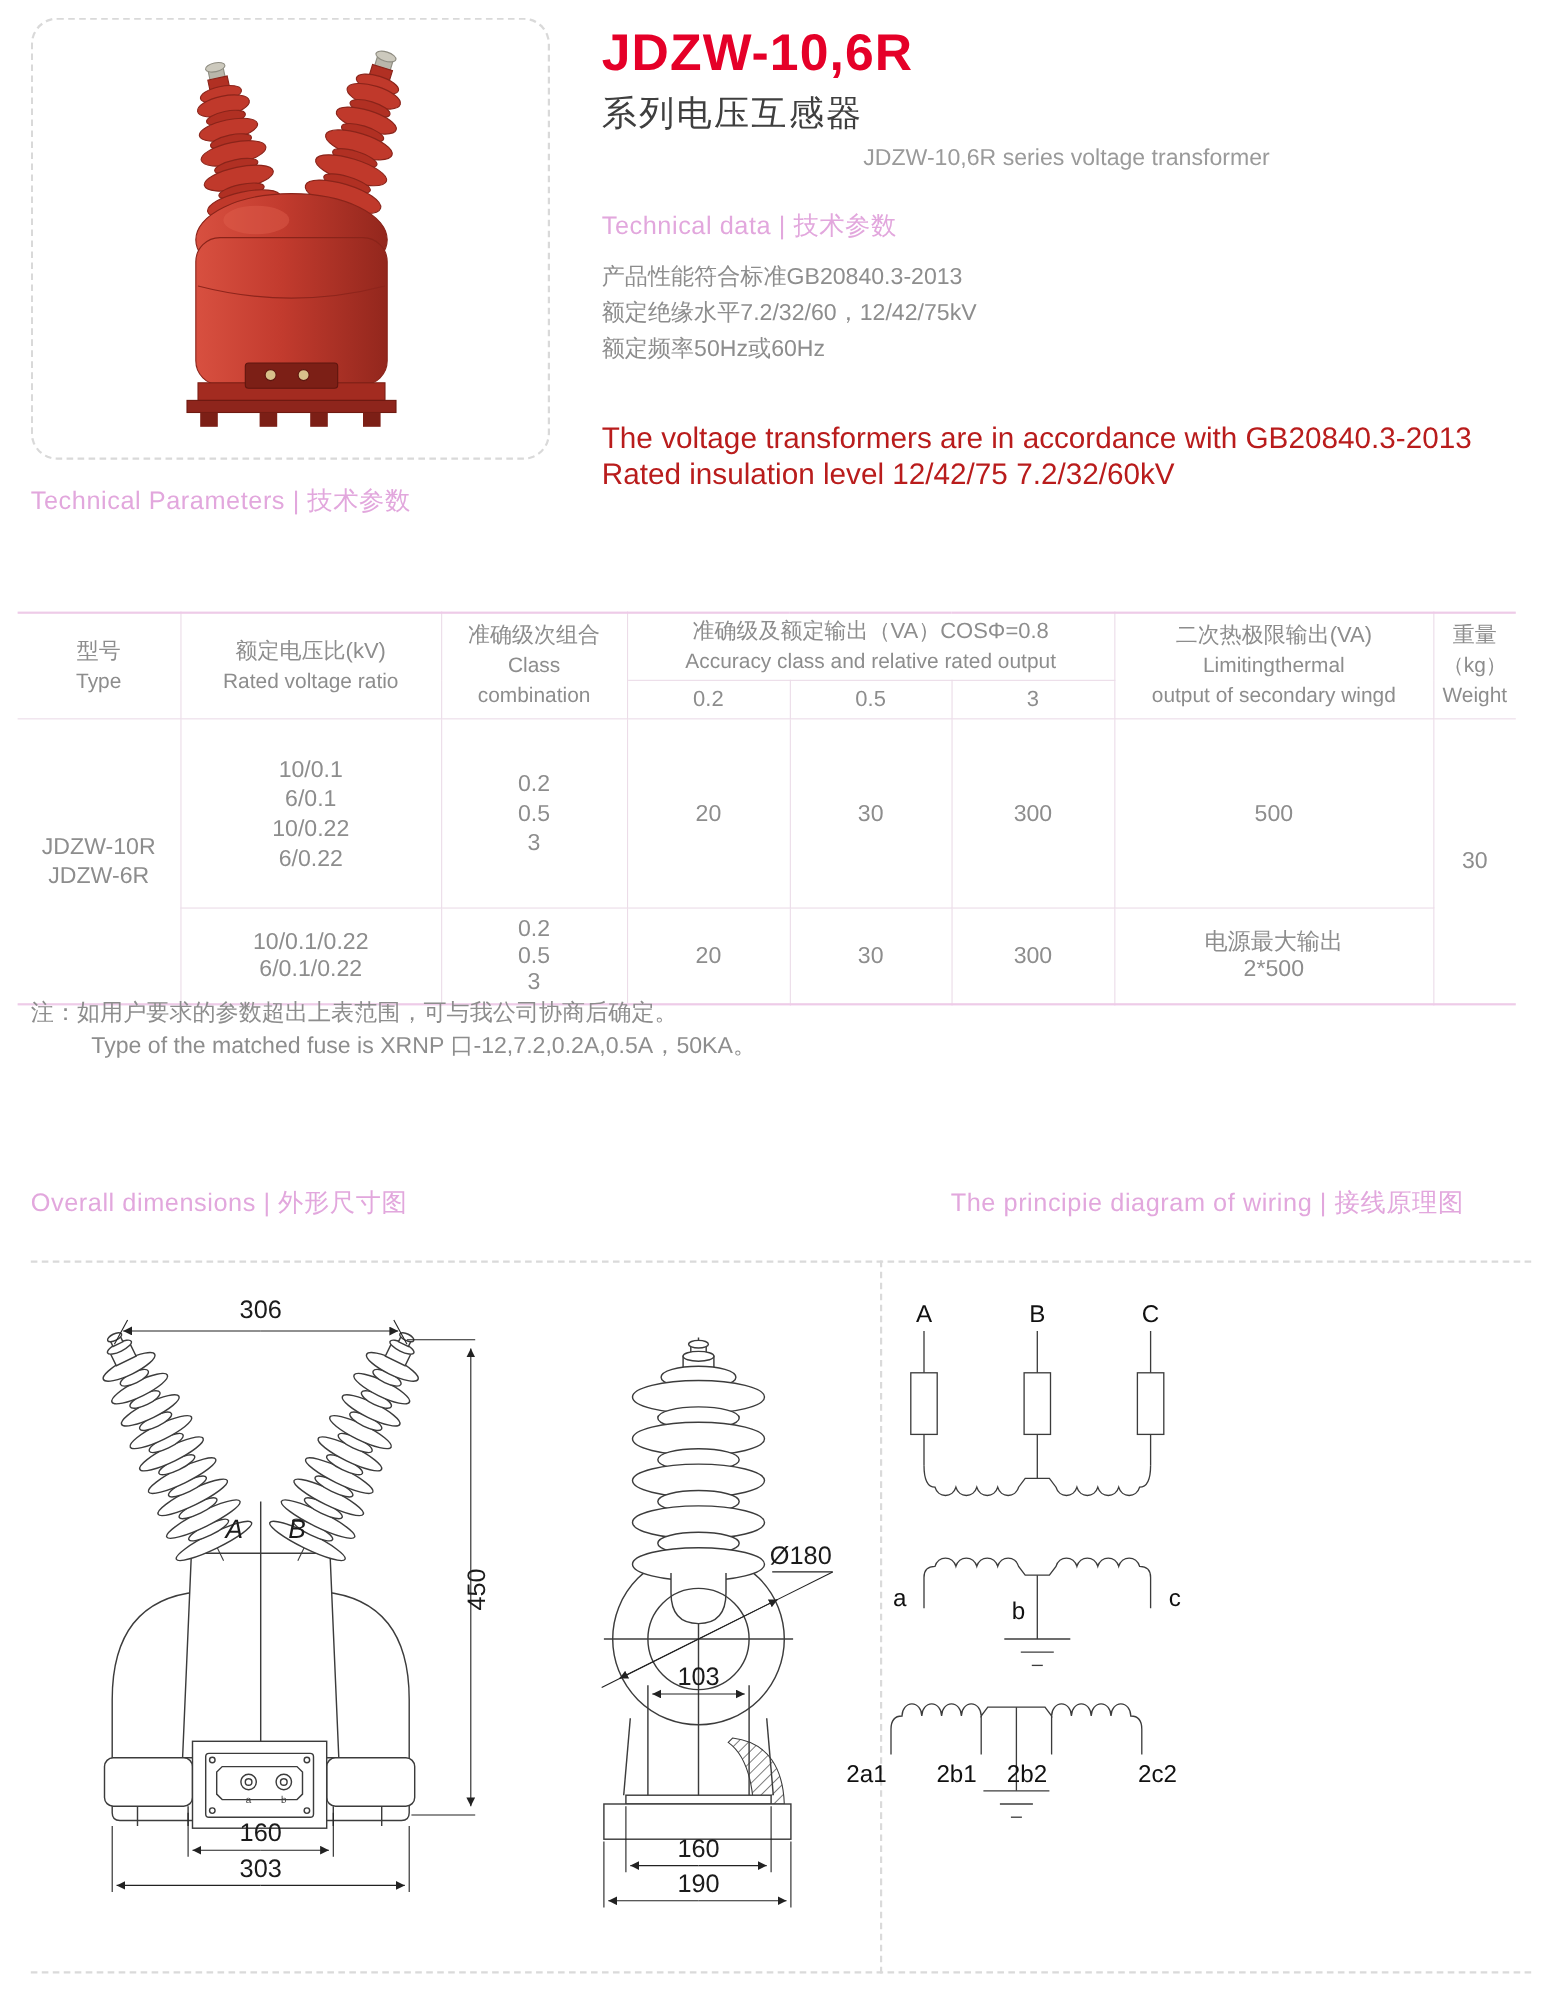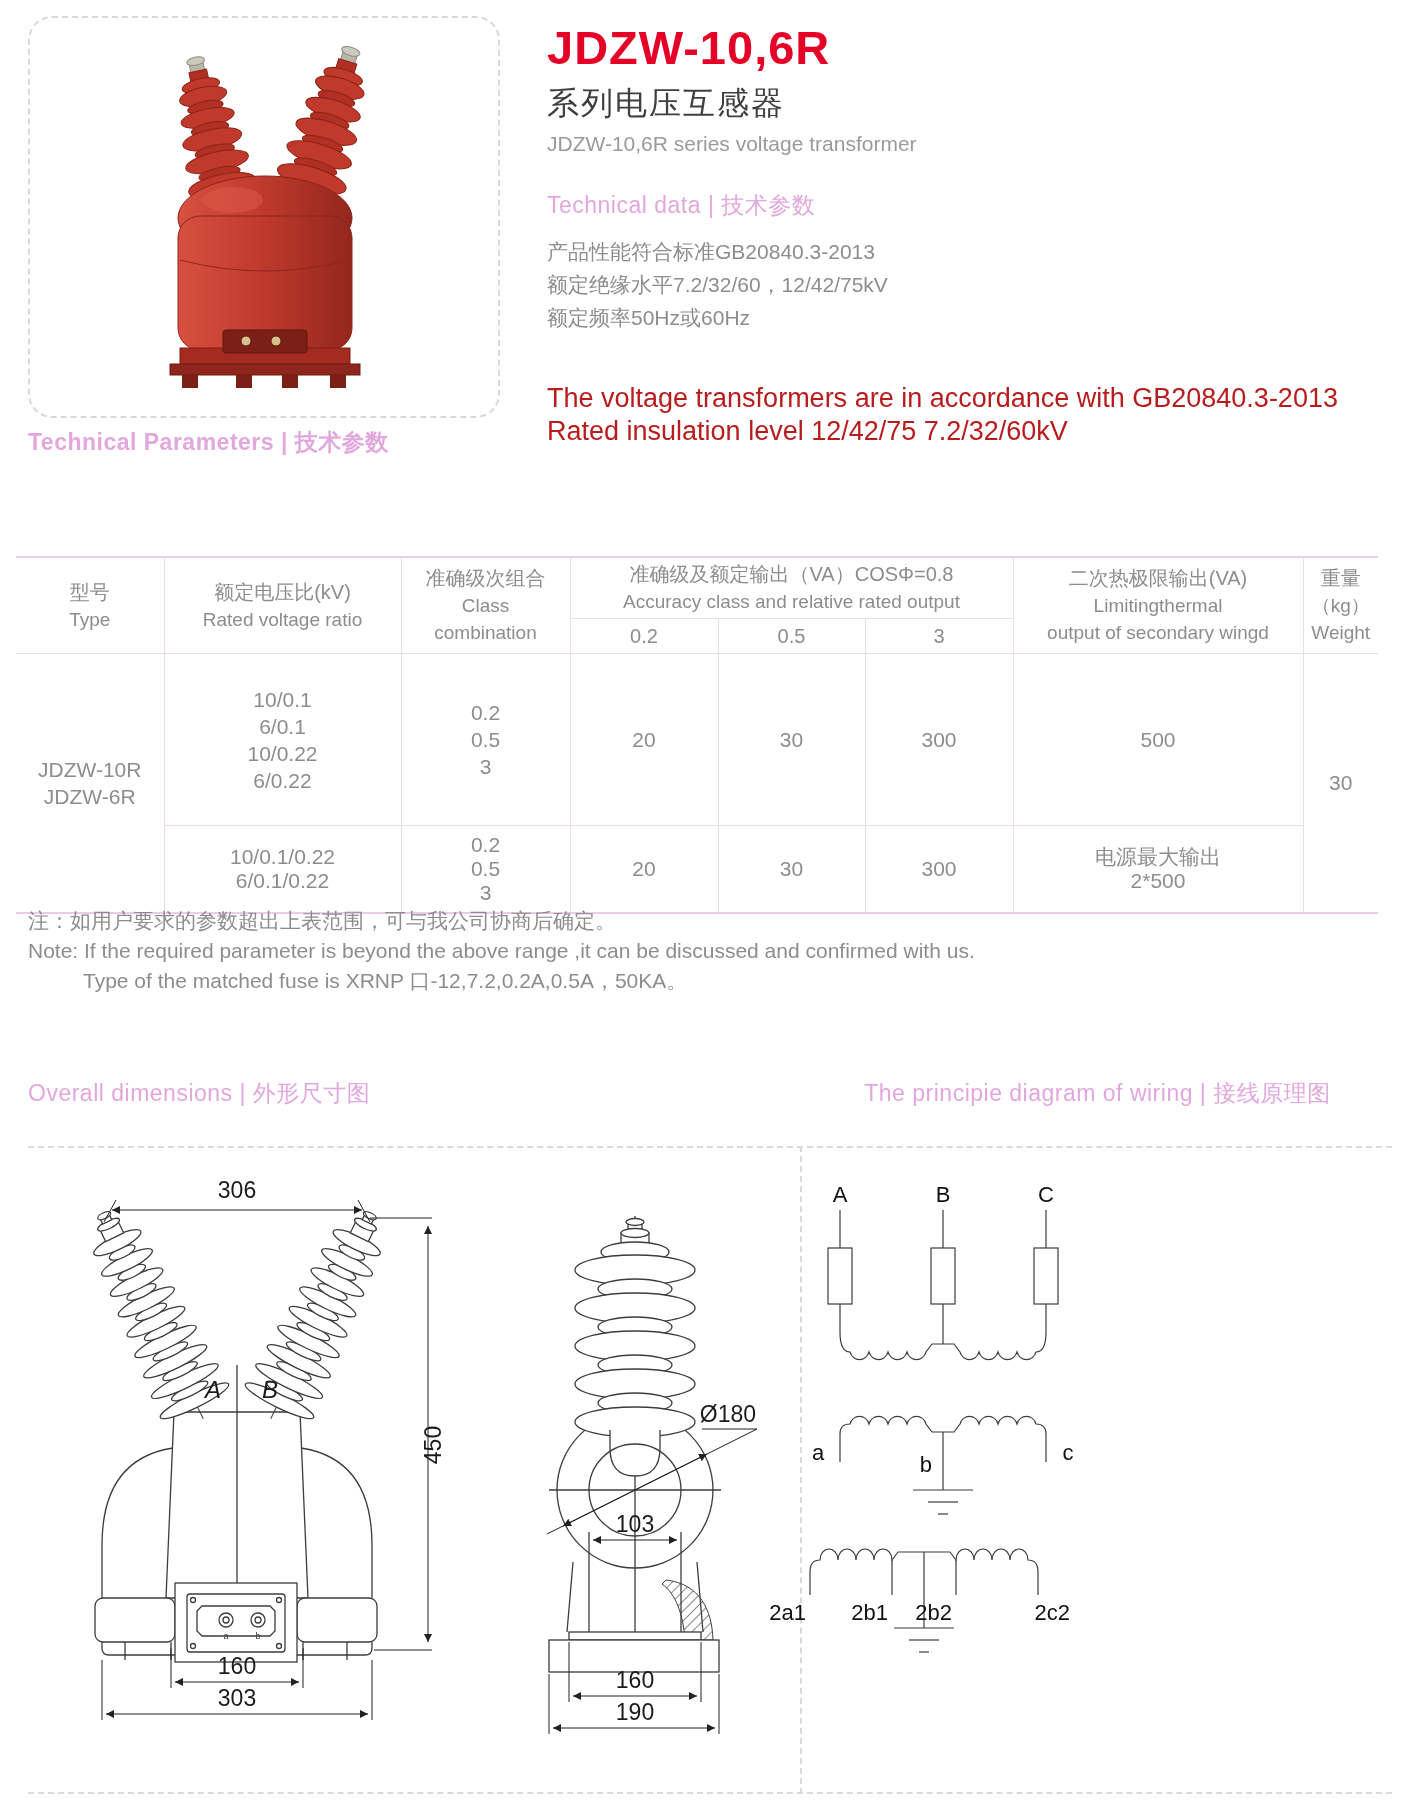--- a/index.html
+++ b/index.html
@@ -7,27 +7,27 @@
     width:1417px;height:1812px;position:relative;background:#ffffff;
     font-family:"Liberation Sans","DejaVu Sans",sans-serif;color:#8d8d8d;overflow:hidden;
   }
   .abs{position:absolute;}
   
   .photo-box{left:28px;top:16px;width:468px;height:398px;border:2px dashed #d9d9d9;border-radius:24px;}
   
   .head-col{left:547px;top:22px;width:845px;}
   .model-title{font-size:47px;font-weight:bold;color:#e50028;letter-spacing:1px;line-height:52px;}
   .series-cn{font-size:32px;color:#3f3f3f;margin-top:8px;letter-spacing:2px;}
-  .series-en{font-size:21px;color:#9a9a9a;margin-top:6px;}
+  .series-en{font-size:21px;color:#9a9a9a;margin-top:6px;text-align:center;}
   .pink-h{font-size:23px;color:#e2a7dd;letter-spacing:0.5px;}
   .td-head{margin-top:34px;}
   .cn-lines{margin-top:14px;font-size:21px;line-height:33px;color:#8d8d8d;}
   .en-lines{margin-top:48px;font-size:27px;line-height:33px;color:#b91c1c;}
   
-  .param-h{left:28px;top:427px;font-weight:bold;}
+  .param-h{left:28px;top:440px;}
   
   .ptable{left:16px;top:556px;width:1362px;border-collapse:collapse;table-layout:fixed;
           border-top:2px solid #eecbe8;border-bottom:2px solid #eecbe8;}
   .ptable td{border:1px solid #ecdce8;text-align:center;vertical-align:middle;
              font-size:21px;color:#8d8d8d;padding:2px 4px;line-height:26px;}
   .ptable td:first-child{border-left:0;}
   .ptable td:last-child{border-right:0;}
   .ptable tr.h1 td{font-size:20px;line-height:27px;}
   .ptable tr.h1 td .en{font-size:19px;}
   .ptable tr.h2 td{height:30px;font-size:20px;line-height:22px;}
@@ -203,21 +203,20 @@
     <td class="rlines">
       <div>电源最大输出</div>
       <div>2*500</div>
     </td>
   </tr>
 </tbody>
   </table>
 
 <div class="abs notes">
   <div class="n1">注：如用户要求的参数超出上表范围，可与我公司协商后确定。</div>
-  <div class="n3">Note: If the required parameter is beyond the above range ,it can be discussed and confirmed with us.</div>
   <div class="n4">Type of the matched fuse is XRNP 口-12,7.2,0.2A,0.5A，50KA。</div>
 </div>
 
 <div class="abs pink-h dim-h">Overall dimensions | 外形尺寸图</div>
 <div class="abs pink-h wir-h">The principie diagram of wiring | 接线原理图</div>
 <div class="abs hline"></div>
 <div class="abs vline"></div>
 <div class="abs bline"></div>
 
 <svg class="abs" style="left:40px;top:1150px;" width="420" height="600" viewBox="0 0 420 600">

